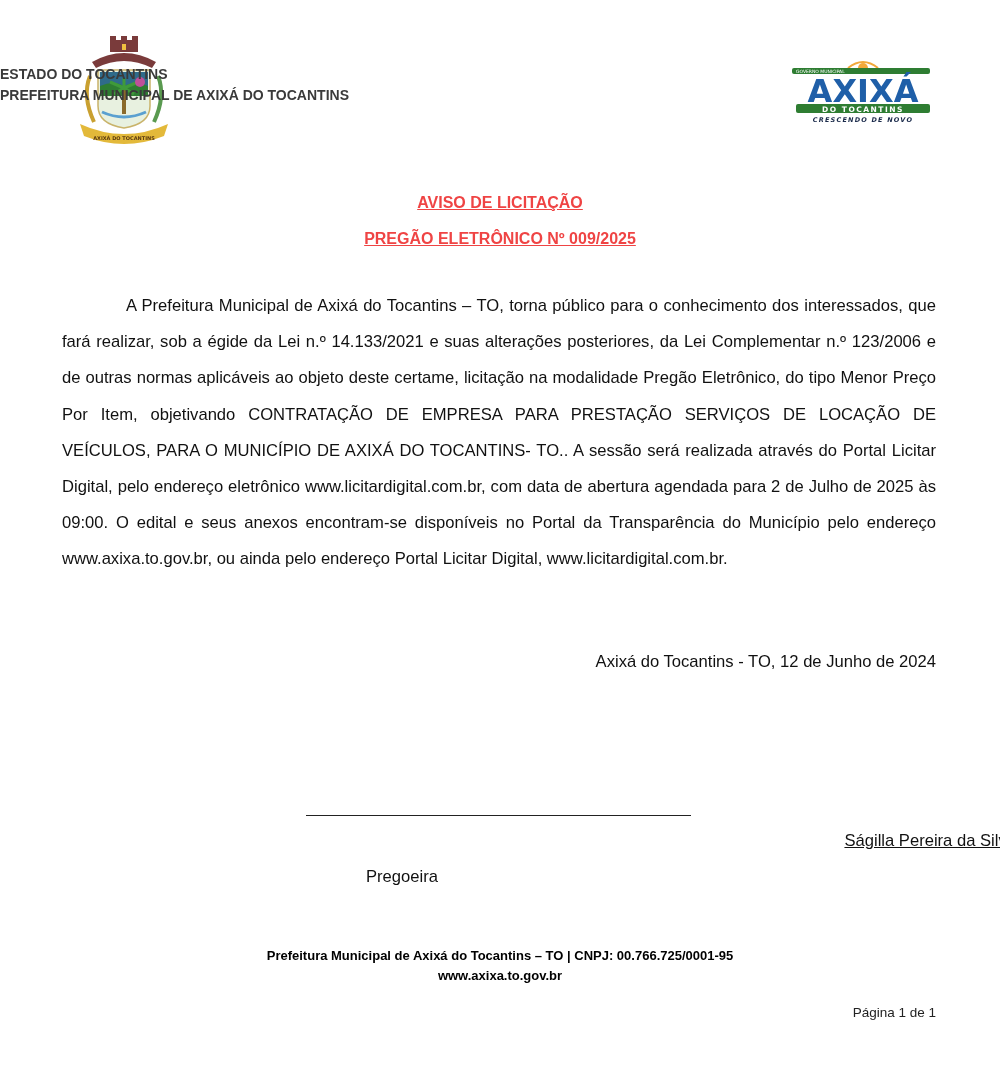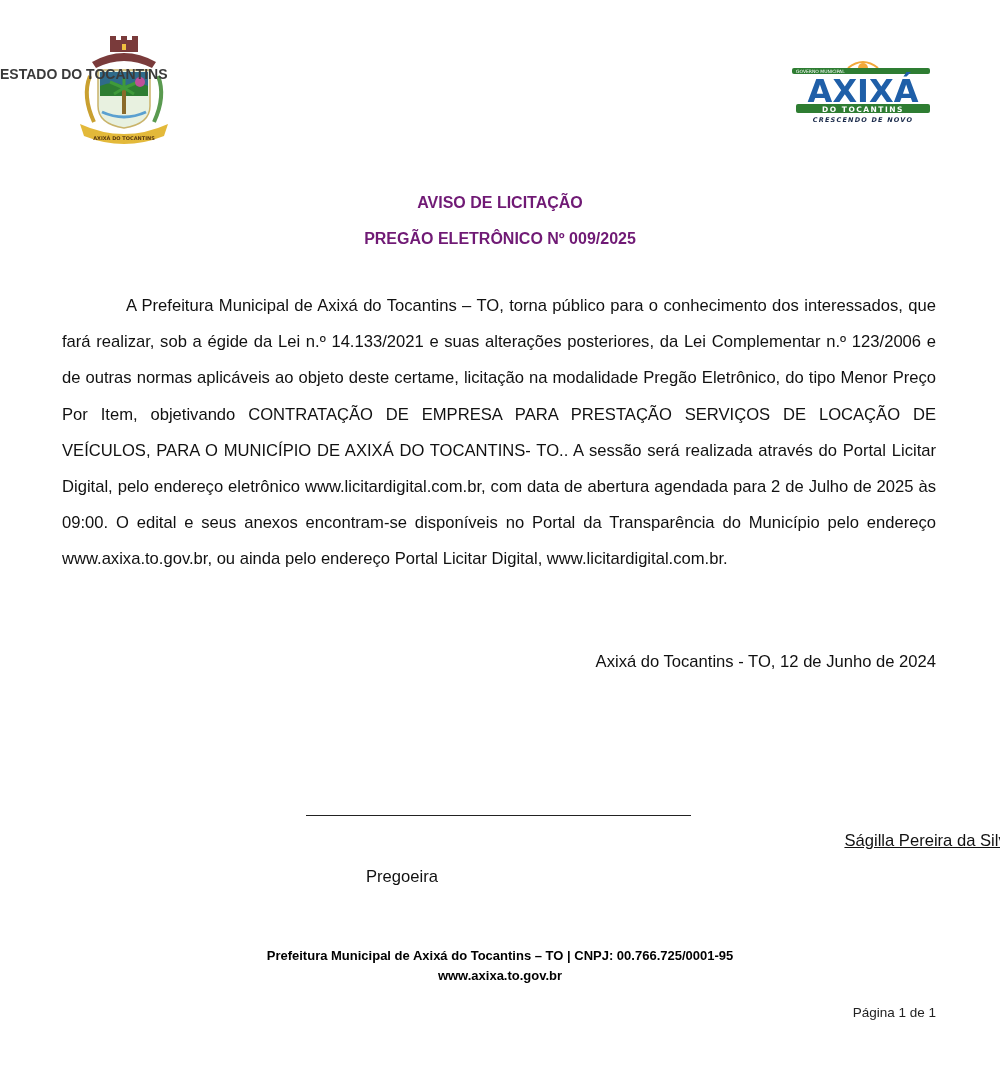--- a/index.html
+++ b/index.html
@@ -9,21 +9,21 @@
       color: #111111;
     }
     .crest { position: absolute; left: 74px; top: 36px; width: 100px; height: 112px; }
     .brand { position: absolute; left: 788px; top: 58px; width: 150px; height: 70px; }
     .header {
       position: absolute; left: 0; width: 1000px; top: 64px;
       text-align: left; font-weight: bold; font-size: 14px; color: #3a3a3a; line-height: 21px;
     }
     .title {
       position: absolute; left: 0; width: 1000px; text-align: center;
-      font-weight: bold; font-size: 16px; color: #701a75;
+      font-weight: bold; font-size: 16px; color: #ef4444; text-decoration: underline;
     }
     .t1 { top: 194px; }
     .t2 { top: 230px; }
     .body-text {
       position: absolute; left: 62px; width: 874px; top: 288px;
       font-size: 16.6px; line-height: 36.2px; text-align: justify; color: #111;
     }
     .body-text p { margin: 0; text-indent: 64px; }
     .date {
       position: absolute; right: 64px; top: 652px; font-size: 16.6px; color: #111;
@@ -76,20 +76,21 @@
     <text x="8" y="15" font-size="4.5" fill="#ffffff" font-family="DejaVu Sans, sans-serif">GOVERNO MUNICIPAL</text>
     <text x="75" y="44" font-size="32" font-weight="bold" text-anchor="middle" fill="#1f5fa8" font-family="DejaVu Sans, sans-serif">AXIXÁ</text>
     <rect x="8" y="46" width="134" height="9" fill="#2e7d32" rx="2"></rect>
     <text x="75" y="53.5" font-size="7.5" font-weight="bold" text-anchor="middle" fill="#ffffff" font-family="DejaVu Sans, sans-serif" letter-spacing="1.5">DO TOCANTINS</text>
     <text x="75" y="64" font-size="6.5" font-style="italic" font-weight="bold" text-anchor="middle" fill="#1a2a4a" font-family="DejaVu Sans, sans-serif" letter-spacing="1.2">CRESCENDO DE NOVO</text>
   </svg>
 </div>
 
 <div class="header">
   <div>ESTADO DO TOCANTINS</div>
+  <div>PREFEITURA MUNICIPAL DE AXIXÁ DO TOCANTINS</div>
 </div>
 
 <div class="title t1">AVISO DE LICITAÇÃO</div>
 <div class="title t2">PREGÃO ELETRÔNICO Nº 009/2025</div>
 
 <div class="body-text">
   <p>A Prefeitura Municipal de Axixá do Tocantins – TO, torna público para o conhecimento dos interessados, que fará realizar, sob a égide da Lei n.º 14.133/2021 e suas alterações posteriores, da Lei Complementar n.º 123/2006 e de outras normas aplicáveis ao objeto deste certame, licitação na modalidade  Pregão Eletrônico, do tipo Menor Preço Por Item, objetivando CONTRATAÇÃO DE EMPRESA PARA PRESTAÇÃO SERVIÇOS DE LOCAÇÃO DE VEÍCULOS, PARA O MUNICÍPIO DE AXIXÁ DO TOCANTINS- TO.. A sessão será realizada através do Portal Licitar Digital, pelo endereço eletrônico www.licitardigital.com.br, com data de abertura agendada para 2 de Julho de 2025 às 09:00. O edital e seus anexos encontram-se disponíveis no Portal da Transparência do Município pelo endereço www.axixa.to.gov.br, ou ainda pelo endereço Portal Licitar Digital, www.licitardigital.com.br.</p>
 </div>
 
 <div class="date">Axixá do Tocantins - TO, 12 de Junho de 2024</div>

